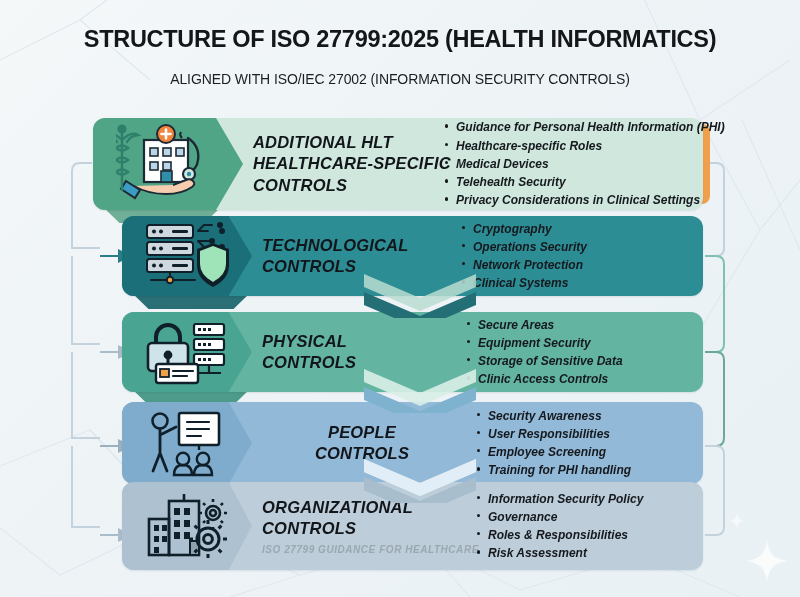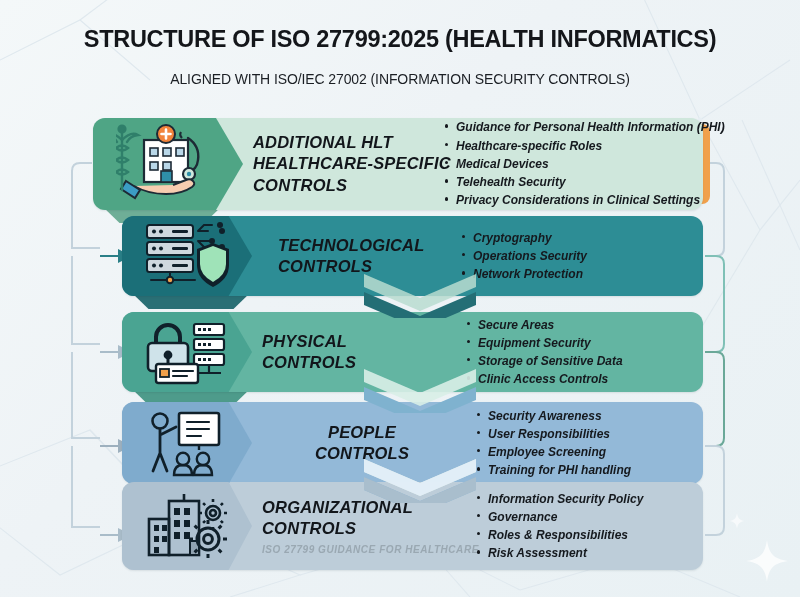--- a/index.html
+++ b/index.html
@@ -270,29 +270,30 @@
               <circle cx="79" cy="4" r="3"></circle>
               <circle cx="81" cy="10" r="3"></circle>
               <circle cx="81" cy="26" r="3"></circle>
               <circle cx="71" cy="20" r="3"></circle>
             </g>
           <path d="M64 24 l16 -6 l16 6 v16 q0 14 -16 22 q-16 -8 -16 -22 z" transform="translate(-8,4)" fill="#10202a"></path>
           <path d="M64 24 l16 -6 l16 6 v16 q0 14 -16 22 q-16 -8 -16 -22 z" transform="translate(-8,4) scale(1)" fill="none"></path>
           <path d="M59 30 l13 -5 l13 5 v13 q0 11 -13 18 q-13 -7 -13 -18 z" fill="#9fe3b8"></path>
         </svg>
       </div>
-      <div class="row-title" style="left:156px;justify-content:center;">
+      <div class="row-title" style="left:140px;justify-content:center;">
         <div class="t">TECHNOLOGICAL</div>
         <div class="t">CONTROLS</div>
       </div>
       <div class="bullets" style="--bl:340px;">
         <ul>
           <li>Cryptography</li>
           <li>Operations Security</li>
           <li>Network Protection</li>
+          <li>Clinical Systems</li>
         </ul>
       </div>
     </div>
   </div>
 
   <div class="chev" style="left:360px;top:367px;">
     <svg width="120" height="46" viewBox="0 0 120 46">
       <path d="M4 2 L60 26 L116 2 L116 15 L60 39 L4 15 Z" fill="#d8eee7" opacity=".9"></path>
       <path d="M4 20 L60 44 L116 20 L116 33 L60 57 L4 33 Z" fill="#7fb2cf"></path>
     </svg>

